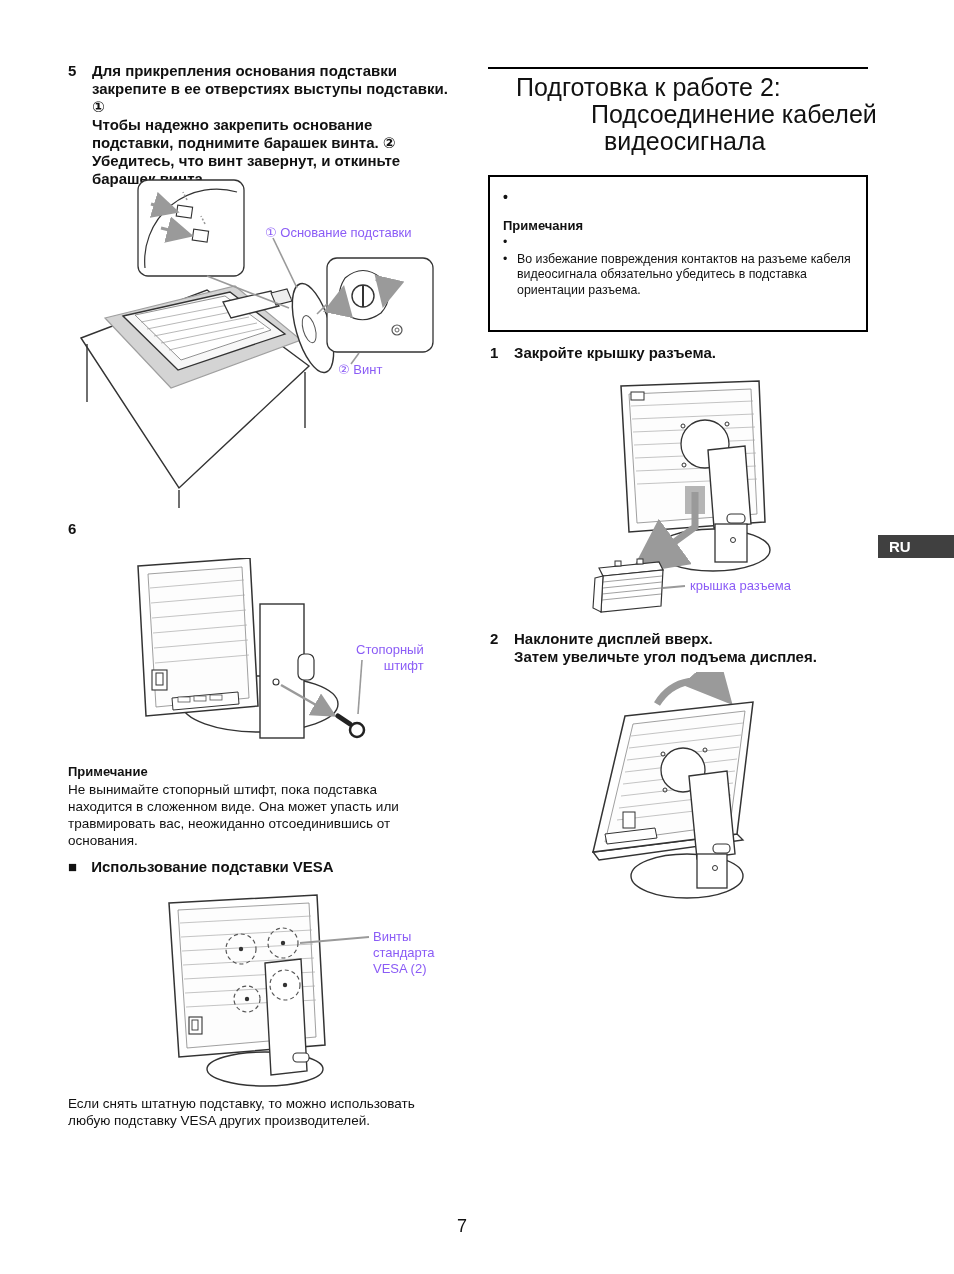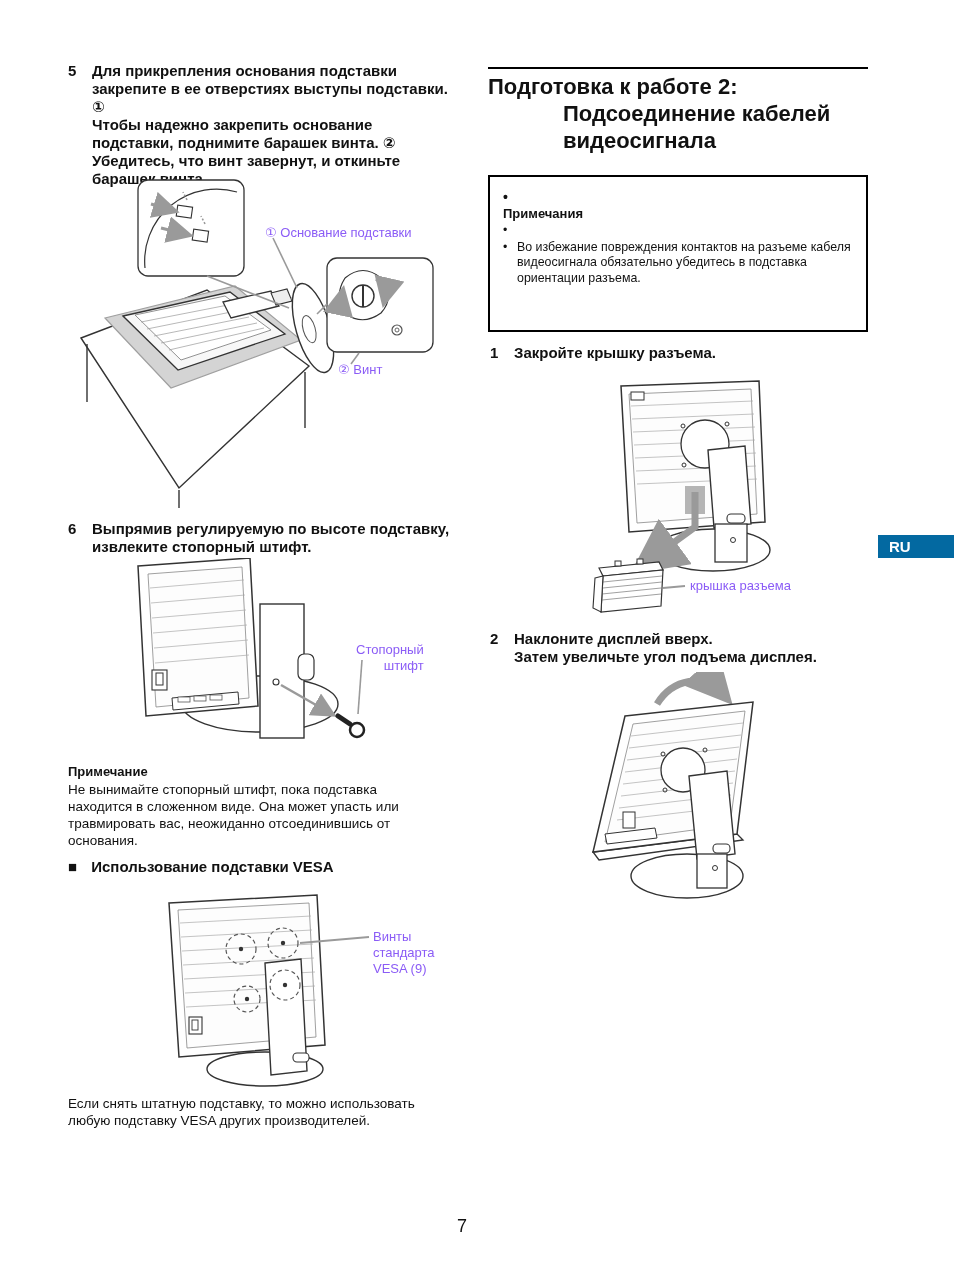--- a/index.html
+++ b/index.html
@@ -10,27 +10,27 @@
     color:#111;
   }
   .abs { position:absolute; }
   .pre { white-space:pre-line; }
   .stepnum { font-weight:bold; font-size:15px; }
   .steptext { font-weight:bold; font-size:15px; line-height:18px; }
   .bodytext { font-size:13.5px; line-height:17px; }
   .smalltitle { font-size:13px; font-weight:bold; }
   .figlabel { font-size:13px; line-height:16px; color:#8b5cf6; }
   .rule { background:#000; height:2px; }
-  .h1 { font-size:22px; font-weight:bold; line-height:26px; }
+  .h1 { font-size:25px; font-weight:normal; line-height:26px;margin-left:28px; }
   .warnbox { border:2px solid #000; padding:11px 13px 10px 13px; box-sizing:border-box; }
   .warnlead { font-size:14px; font-weight:bold; line-height:18px; }
   .warnnotes { font-size:12.4px; line-height:15.5px; }
   .bul { display:flex; }
   .bul .dot { width:14px; flex:0 0 14px; }
-  .badge { background:#0369a1; color:#fff; font-weight:bold; font-size:15px;
+  .badge { background:#404040; color:#fff; font-weight:bold; font-size:15px;
            line-height:23px; padding-left:11px; box-sizing:border-box; }
   .pgnum { font-size:18px; text-align:center; }
   svg { display:block; }
 </style>
 </head>
 <body>
 
 <div class="page">
 
   <div class="abs stepnum" style="left:68px; top:62px;">5</div>
@@ -96,22 +96,20 @@
       <line x1="252" y1="126" x2="242" y2="136" stroke="#9a9a9a" stroke-width="1.6"></line>
 
       <line x1="198" y1="60" x2="222" y2="110" stroke="#9a9a9a" stroke-width="1.6"></line>
       <line x1="284" y1="175" x2="276" y2="186" stroke="#9a9a9a" stroke-width="1.6"></line>
     </svg>
     <div class="abs figlabel" style="left:190px; top:47px;">① Основание подставки</div>
     <div class="abs figlabel" style="left:263px; top:184px;">② Винт</div>
   </div>
 
   <div class="abs stepnum" style="left:68px; top:520px;">6</div>
-  <div class="abs steptext pre" style="left:92px; top:520px; width:400px;">Выпрямив регулируемую по высоте подставку,
-извлеките стопорный штифт.</div>
 
   <div class="abs" style="left:110px; top:558px; width:330px; height:205px;">
     <svg width="330" height="205" viewBox="0 0 330 205">
       <defs>
         <marker id="gaB" markerWidth="10" markerHeight="10" refX="7" refY="5" orient="auto">
           <polygon points="0,0 10,5 0,10" fill="#9a9a9a"></polygon>
         </marker>
       </defs>
       <ellipse cx="150" cy="146" rx="78" ry="28" fill="#fff" stroke="#333" stroke-width="1.4"></ellipse>
 
@@ -179,36 +177,36 @@
       <circle cx="102" cy="106" r="2.2" fill="#333"></circle>
       <circle cx="140" cy="92" r="2.2" fill="#333"></circle>
       <circle cx="96" cy="56" r="15" fill="none" stroke="#555" stroke-width="1.2" stroke-dasharray="4 3"></circle>
       <circle cx="138" cy="50" r="15" fill="none" stroke="#555" stroke-width="1.2" stroke-dasharray="4 3"></circle>
       <circle cx="102" cy="106" r="13" fill="none" stroke="#555" stroke-width="1.2" stroke-dasharray="4 3"></circle>
       <circle cx="140" cy="92" r="15" fill="none" stroke="#555" stroke-width="1.2" stroke-dasharray="4 3"></circle>
       <line x1="155" y1="50" x2="224" y2="44" stroke="#9a9a9a" stroke-width="2"></line>
     </svg>
     <div class="abs figlabel pre" style="left:228px; top:36px;">Винты
 стандарта
-VESA (9)</div>
+VESA (2)</div>
   </div>
 
   <div class="abs bodytext pre" style="left:68px; top:1095px; width:410px;">Если снять штатную подставку, то можно использовать
 любую подставку VESA других производителей.</div>
 
   <div class="abs rule" style="left:488px; top:67px; width:380px;"></div>
   <div class="abs h1" style="left:488px; top:74px;">Подготовка к работе 2:</div>
   <div class="abs h1" style="left:563px; top:101px;">Подсоединение кабелей</div>
-  <div class="abs h1" style="left:563px; top:128px;">видеосигнала</div>
+  <div class="abs h1" style="left:576px; top:128px;">видеосигнала</div>
 
   <div class="abs warnbox" style="left:488px; top:175px; width:380px; height:157px;">
     <div class="bul warnlead">
       <span class="dot">•</span>
     </div>
-    <div class="smalltitle" style="">Примечания</div>
+    <div class="smalltitle" style="margin-top:12px;">Примечания</div>
     <div class="bul warnnotes" style="margin-top:2px;">
       <span class="dot">•</span>
     </div>
     <div class="bul warnnotes" style="margin-top:1px;">
       <span class="dot">•</span>
       <span class="pre">Во избежание повреждения контактов на разъеме кабеля
 видеосигнала обязательно убедитесь в подставка
 ориентации разъема.</span>
     </div>
   </div>

